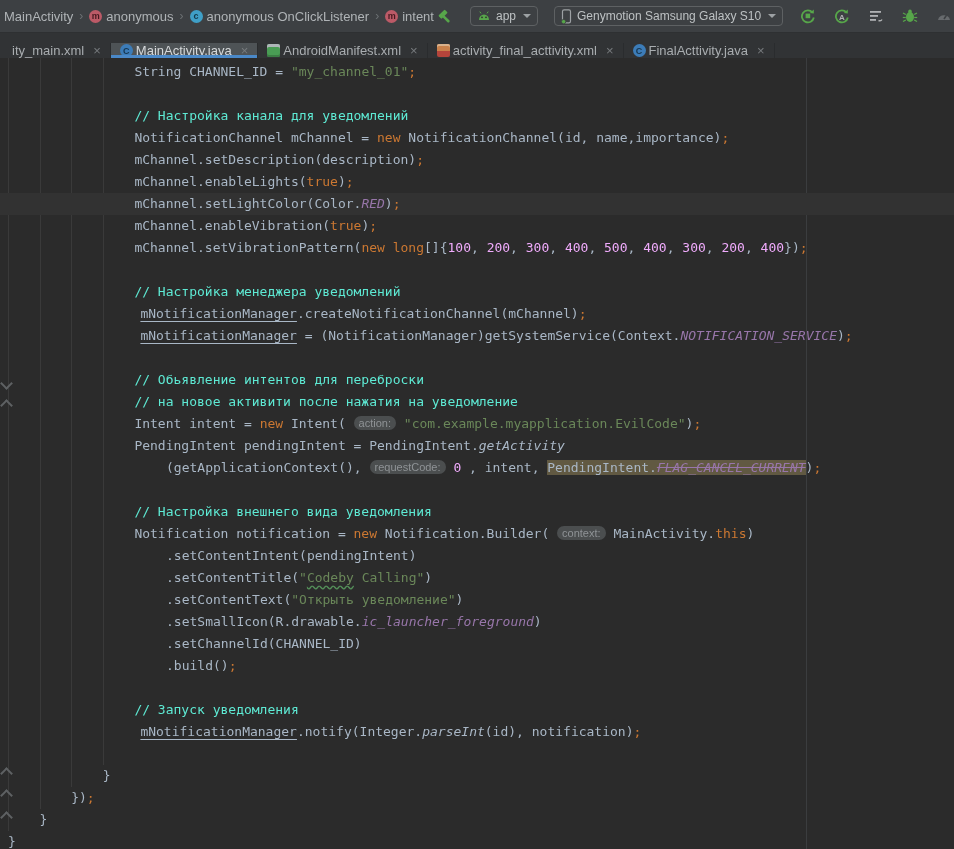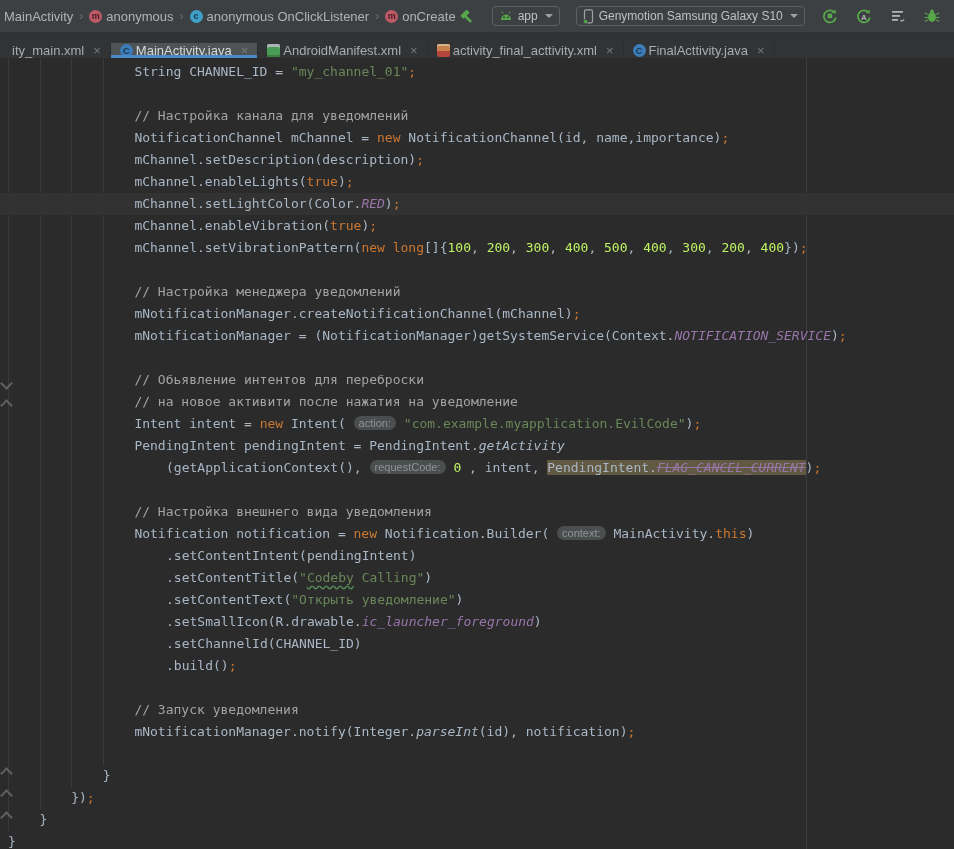--- a/index.html
+++ b/index.html
@@ -81,26 +81,26 @@
   #code{
     position:relative;z-index:1;margin:0;padding:3px 0 0 0;
     font-family:"DejaVu Sans Mono", monospace;
     font-size:13px;
   }
   .cl{height:22px;line-height:22px;white-space:pre;}
   .cl.cur{background:#323232;}
   .pln{color:#A9B7C6;}
   .kw{color:#CC7832;}
   .str{color:#6A8759;}
-  .com{color:#a3a3a3;}
-  .num{color:#bef264;}
+  .com{color:#5eead4;}
+  .num{color:#f0abfc;}
   .semi{color:#CC7832;}
   .sfld{color:#9876AA;font-style:italic;}
   .smeth{color:#A9B7C6;font-style:italic;}
-  .ufld{color:#A9B7C6;text-underline-offset:3px;text-decoration-thickness:1px;}
+  .ufld{color:#A9B7C6;text-decoration:underline;text-underline-offset:3px;text-decoration-thickness:1px;margin-left:6px;}
   .bg{background:#615942;}
   .strike{text-decoration:line-through;}
   .typo{
     text-decoration:underline;text-decoration-style:wavy;
     text-decoration-color:#549159;text-underline-offset:3px;
   }
   .hint{
     display:inline-block;background:#4B4E4F;color:#8F9396;
     font-family:"Liberation Sans",sans-serif;font-size:11px;line-height:14px;
     border-radius:8px;padding:0 5px;vertical-align:1px;
@@ -130,21 +130,21 @@
           <span>anonymous</span>
         </span>
         <span class="bc-sep">›</span>
         <span class="bc-item">
           <span class="bc-icon anonymous-class">c</span>
           <span>anonymous OnClickListener</span>
         </span>
         <span class="bc-sep">›</span>
         <span class="bc-item">
           <span class="bc-icon method">m</span>
-          <span>onCreate</span>
+          <span>intent</span>
         </span>
       </div>
 
     <div class="toolbar-right">
       <span class="tool-icon">
         <svg width="16" height="16" viewBox="0 0 16 16">
           <rect x="1.5" y="4" width="9" height="4.5" rx="1" fill="#57A64A" transform="rotate(-45 6 6.2)"></rect>
           <rect x="7.8" y="6.5" width="2.6" height="9" rx="1.2" fill="#57A64A" transform="rotate(-45 9 11)"></rect>
         </svg>
       </span>

